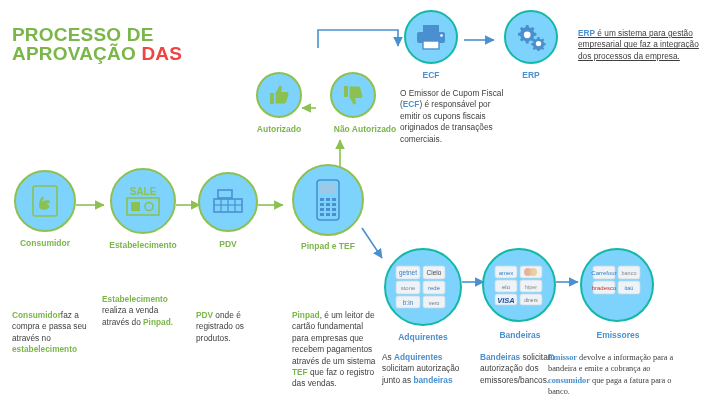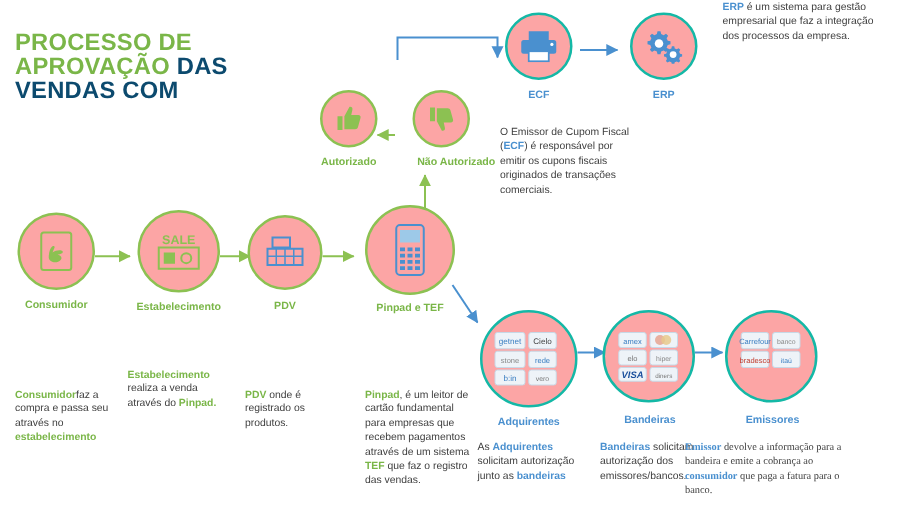--- a/index.html
+++ b/index.html
@@ -13,26 +13,26 @@
   }
   .abs{position:absolute;}
 
   
   #title{
     left:12px;top:25px;width:175px;
     font-size:19px;line-height:19px;
     font-weight:bold;letter-spacing:.2px;
   }
   #title .g{color:#7ab648;}
-  #title .b{color:#0c4a6e;}
+  #title .b{color:#ef4444;}
 
   
   .circ{
     border-radius:50%;
-    background:#fca5a5;
+    background:#7dd3fc;
     box-sizing:border-box;
     display:flex;align-items:center;justify-content:center;
   }
   .circ.green{border:2px solid #8cc152;}
   .circ.blue{border:2px solid #14b8a6;}
 
   
   .cap{
     font-size:8.5px;font-weight:bold;text-align:center;
     line-height:10px;
@@ -53,21 +53,21 @@
 
   
   #arrows{left:0;top:0;width:720px;height:405px;}
 </style>
 </head>
 <body>
 
 <div class="abs" id="title">
   <span class="g">PROCESSO DE</span><br>
   <span class="g">APROVAÇÃO</span><span class="b"> DAS</span><br>
-  <span class="b">VENDAS COM</span><br>
+  <br>
 </div>
 
 <svg class="abs" id="arrows">
   <defs>
     <marker id="ah-b" markerWidth="7" markerHeight="7" refX="5.6" refY="3" orient="auto">
       <path d="M0,0 L6,3 L0,6 z" fill="#4a90cf"></path>
     </marker>
     <marker id="ah-g" markerWidth="7" markerHeight="7" refX="5.6" refY="3" orient="auto">
       <path d="M0,0 L6,3 L0,6 z" fill="#8cc152"></path>
     </marker>
@@ -109,41 +109,41 @@
     <g fill="#4a90cf">
       <path d="M11 2 l2.4 0 .5 2.2 2 .9 1.9-1.2 1.7 1.7-1.2 1.9 .9 2 2.2 .5 0 2.4 -2.2 .5 -.9 2 1.2 1.9 -1.7 1.7 -1.9-1.2 -2 .9 -.5 2.2 -2.4 0 -.5-2.2 -2-.9 -1.9 1.2 -1.7-1.7 1.2-1.9 -.9-2 -2.2-.5 0-2.4 2.2-.5 .9-2 -1.2-1.9 1.7-1.7 1.9 1.2 2-.9z"></path>
       <circle cx="12.2" cy="11.8" r="3.4" fill="#ffffff"></circle>
       <path d="M22.5 14 l1.9 0 .4 1.7 1.6 .7 1.5-.9 1.3 1.3 -.9 1.5 .7 1.6 1.7 .4 0 1.9 -1.7 .4 -.7 1.6 .9 1.5 -1.3 1.3 -1.5-.9 -1.6 .7 -.4 1.7 -1.9 0 -.4-1.7 -1.6-.7 -1.5 .9 -1.3-1.3 .9-1.5 -.7-1.6 -1.7-.4 0-1.9 1.7-.4 .7-1.6 -.9-1.5 1.3-1.3 1.5 .9 1.6-.7z"></path>
       <circle cx="23.5" cy="20.6" r="2.7" fill="#ffffff"></circle>
     </g>
   </svg>
 </div>
 <div class="abs cap blue" style="left:494px;top:70px;width:74px;">ERP</div>
 
-<div class="abs" id="erp-desc" style="left:578px;top:0;width:128px;">
+<div class="abs" id="erp-desc" style="left:578px;top:28px;width:128px;text-decoration:underline;">
   <b style="color:#4a90cf;">ERP</b><span> é um sistema para gestão empresarial que faz a integração dos processos da empresa.</span>
 </div>
 
 <div class="abs circ green" style="left:256px;top:72px;width:46px;height:46px;">
   <svg width="24" height="24" viewBox="0 0 24 24">
     <path d="M3 10 h4 v11 H3z" fill="#8cc152"></path>
     <path d="M8.5 10 L12.5 2.5 c1.8-.3 2.8 .8 2.4 2.4 L14 9 h5.6 c1.5 0 2.2 1.1 1.8 2.4 l-2 7.2 c-.3 1.2-1.1 1.8-2.3 1.8 H8.5z" fill="#8cc152"></path>
   </svg>
 </div>
 <div class="abs cap green" style="left:243px;top:124px;width:72px;">Autorizado</div>
 
 <div class="abs circ green" style="left:330px;top:72px;width:46px;height:46px;">
   <svg width="24" height="24" viewBox="0 0 24 24">
     <path d="M3 3 h4 v11 H3z" fill="#8cc152"></path>
     <path d="M8.5 14 L12.5 21.5 c1.8 .3 2.8-.8 2.4-2.4 L14 15 h5.6 c1.5 0 2.2-1.1 1.8-2.4 l-2-7.2 C19.1 4.2 18.3 3.6 17.1 3.6 H8.5z" fill="#8cc152"></path>
   </svg>
 </div>
 <div class="abs cap green" style="left:320px;top:124px;width:90px;">Não Autorizado</div>
 
-<div class="abs para" style="left:400px;top:100px;width:112px;">
+<div class="abs para" style="left:400px;top:88px;width:112px;">
   <span>O Emissor de Cupom Fiscal (</span><b class="b">ECF</b><span>) é responsável por emitir os cupons fiscais originados de transações comerciais.</span>
 </div>
 
 <div class="abs circ green" style="left:14px;top:170px;width:62px;height:62px;">
   <svg width="30" height="34" viewBox="0 0 30 34">
     <rect x="3" y="2" width="24" height="30" rx="2" fill="none" stroke="#8cc152" stroke-width="1.6"></rect>
     <path d="M9 22 c0-5 1.5-8 3-9 1-0.7 2 0 1.6 1.2 L12 18 c2-1.5 5-2 7-1.6 1.4 .3 1.6 1.6 .6 2.2 -1 .6-2.6 1-3.6 1.2 1.4 .2 3.2 1.2 3.2 2.6 0 1.8-2.4 3.4-5 3.4 -2.6 0-5.2-1.4-5.2-3.8z" fill="#8cc152"></path>
   </svg>
 </div>
 <div class="abs cap green" style="left:8px;top:238px;width:74px;">Consumidor</div>

